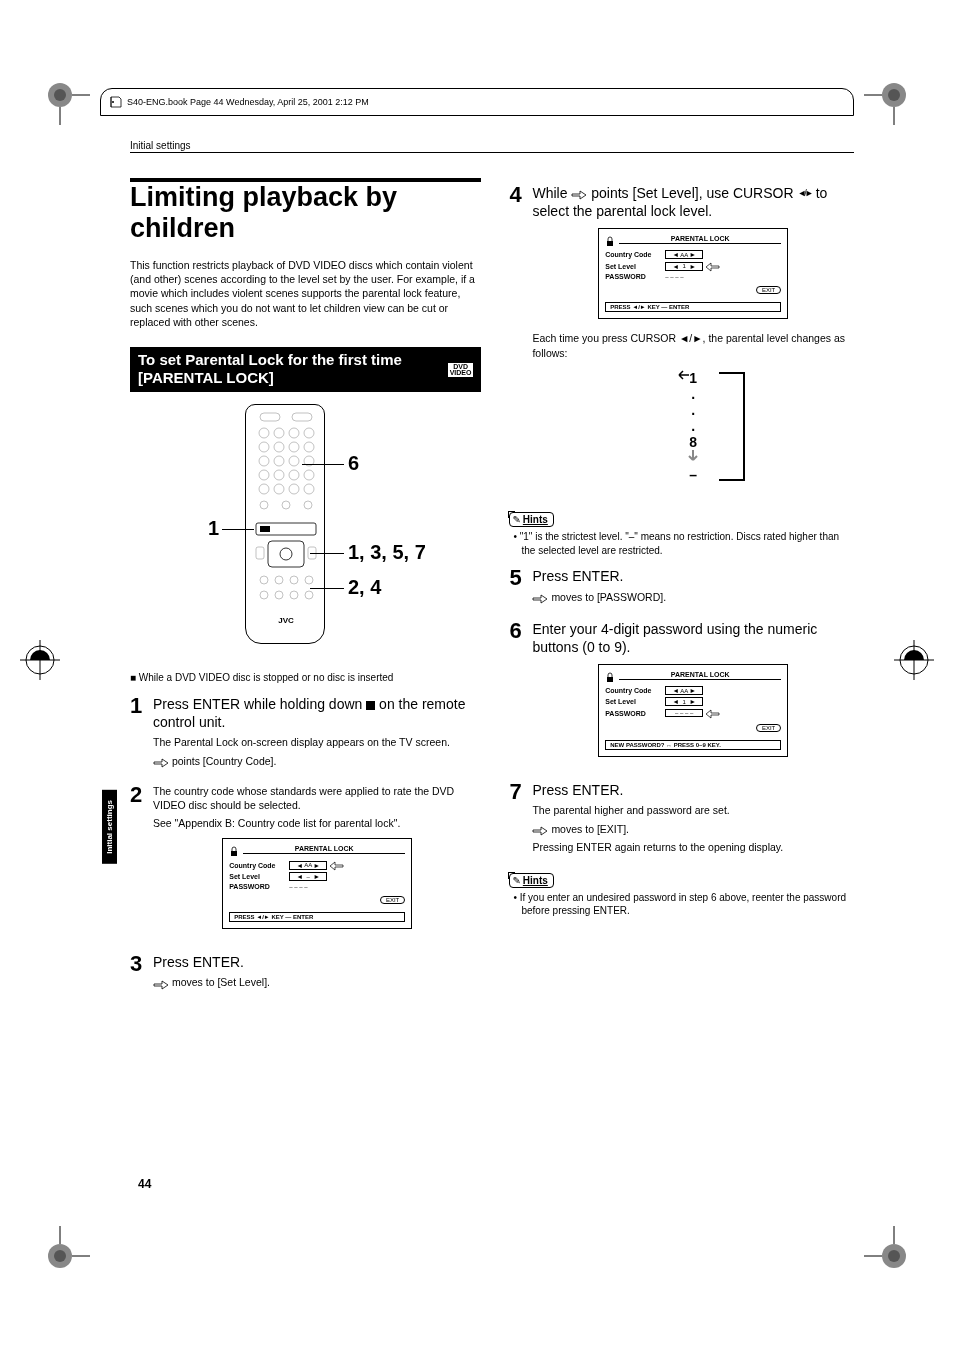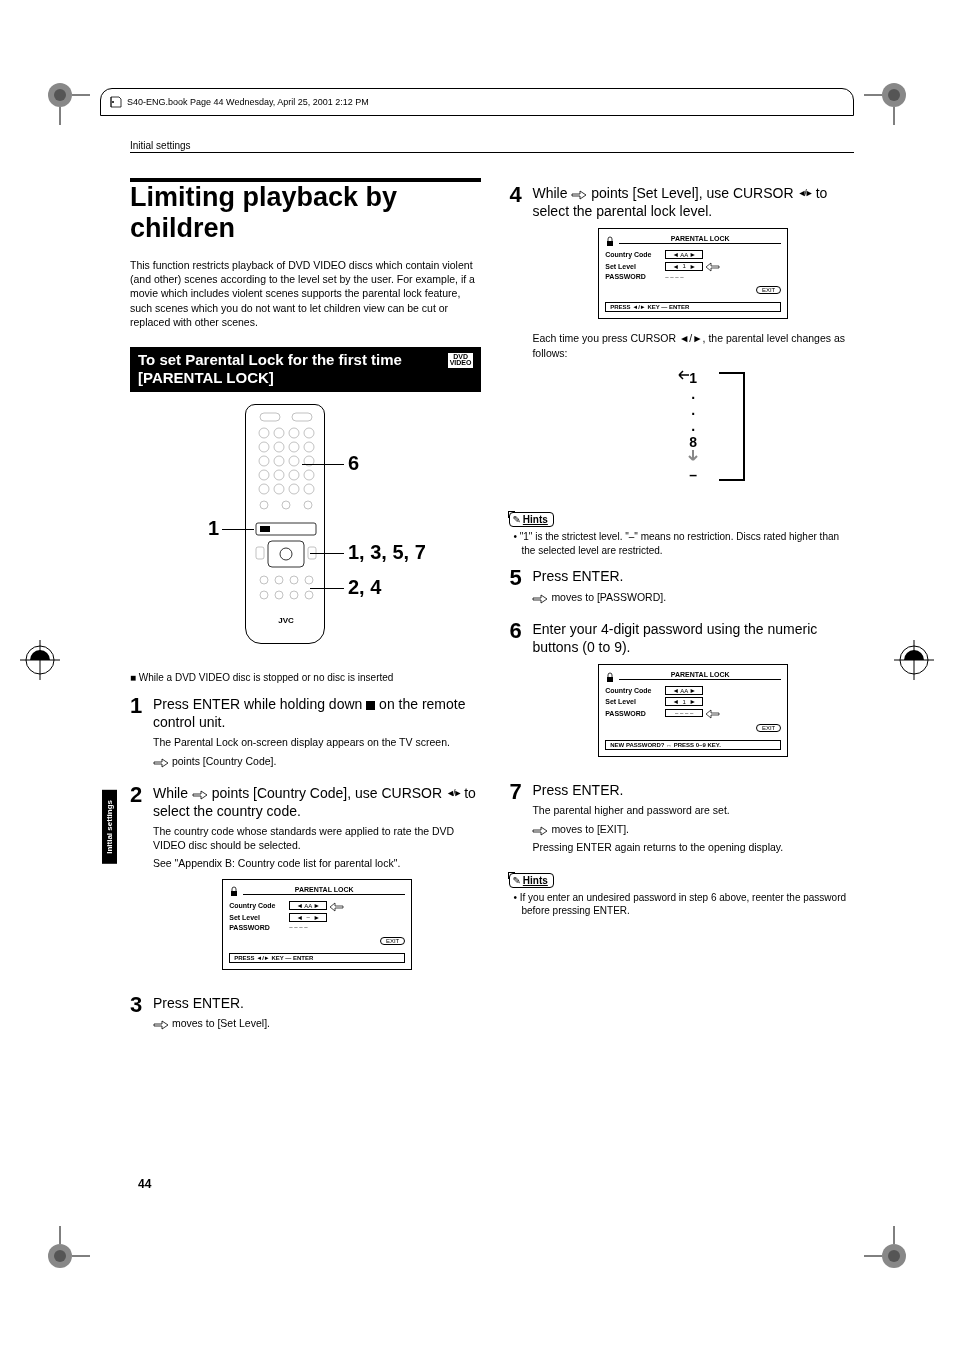--- a/index.html
+++ b/index.html
@@ -14,21 +14,21 @@
   .book-header { position: absolute; top: 88px; left: 100px; right: 100px; border: 1px solid #000; border-radius: 12px 12px 0 0; padding: 3px 8px; height: 28px; display: flex; align-items: center; }
   .book-icon { width: 14px; height: 14px; margin-right: 4px; }
   .book-text { font-size: 9px; }
   .page-body { position: absolute; top: 140px; left: 130px; right: 100px; bottom: 150px; }
   .breadcrumb { font-size: 10px; border-bottom: 0.5px solid #000; padding-bottom: 1px; margin-bottom: 25px; }
   .columns { display: flex; gap: 28px; }
   .col { flex: 1; }
   .col-left { flex: 1.02; }
   h1 { font-size: 27px; font-weight: bold; margin-bottom: 14px; border-top: 4px solid #000; line-height: 1.15; }
   .intro { font-size: 10.5px; line-height: 1.35; margin-bottom: 18px; }
-  .section-bar { background: #000; color: #fff; padding: 4px 8px 5px 8px; display: flex; align-items: flex-start; justify-content: space-between; margin-bottom: 12px; }
+  .section-bar { background: #000; color: #fff; padding: 4px 8px 5px 8px; display: flex; align-items: center; justify-content: space-between; margin-bottom: 12px; }
   .section-title { font-size: 15px; font-weight: bold; line-height: 1.2; }
   .dvd-badge { background: #fff; color: #000; font-size: 7px; font-weight: bold; padding: 1px 2px; line-height: 0.9; text-align: center; margin-top: 2px; }
   .remote-fig { position: relative; height: 250px; margin: 10px 0 18px 0; }
   .remote { position: absolute; left: 115px; top: 0; width: 80px; height: 240px; border: 1px solid #000; border-radius: 10px 10px 16px 16px; background: #fff; }
   .callout-label { position: absolute; font-size: 20px; font-weight: bold; }
   .callout-line { position: absolute; background: #000; height: 1px; }
   .precond { font-size: 10px; margin-bottom: 12px; }
   .step { margin-bottom: 12px; display: flex; }
   .step-num { font-size: 22px; font-weight: bold; margin-right: 5px; line-height: 1; min-width: 18px; }
   .step-body { flex: 1; }
@@ -204,25 +204,20 @@
                 <path d="M1 6 L9 6 L9 3 L15 7 L9 11 L9 8 L1 8 Z" fill="none" stroke="#000" stroke-width="0.8"></path>
               </svg>
             <span> points [Country Code].</span>
           </div>
         </div>
       </div>
 
       <div class="step">
         <div class="step-num">2</div>
         <div class="step-body">
-          <div class="step-head">
-            <span>While </span><svg class="hand-icon" width="16" height="12">
-                <path d="M1 6 L9 6 L9 3 L15 7 L9 11 L9 8 L1 8 Z" fill="none" stroke="#000" stroke-width="0.8"></path>
-              </svg><span> points [Country Code], use CURSOR </span><span class="arrow-tri-left-right">◄/►</span><span> to select the country code.</span>
-          </div>
           <div class="step-sub">The country code whose standards were applied to rate the DVD VIDEO disc should be selected.</div>
           <div class="step-sub">See "Appendix B: Country code list for parental lock".</div>
 
           <div class="osd-box">
             <div style="display:flex; align-items:center; gap:4px;">
                 <svg width="10" height="8">
                   <rect x="2" y="3" width="6" height="5" fill="#000"></rect>
                   <path d="M3 3 V1 A2 2 0 0 1 7 1 V3" fill="none" stroke="#000" stroke-width="0.8"></path>
                 </svg>
                 <div class="osd-title" style="flex:1;">PARENTAL LOCK</div>

